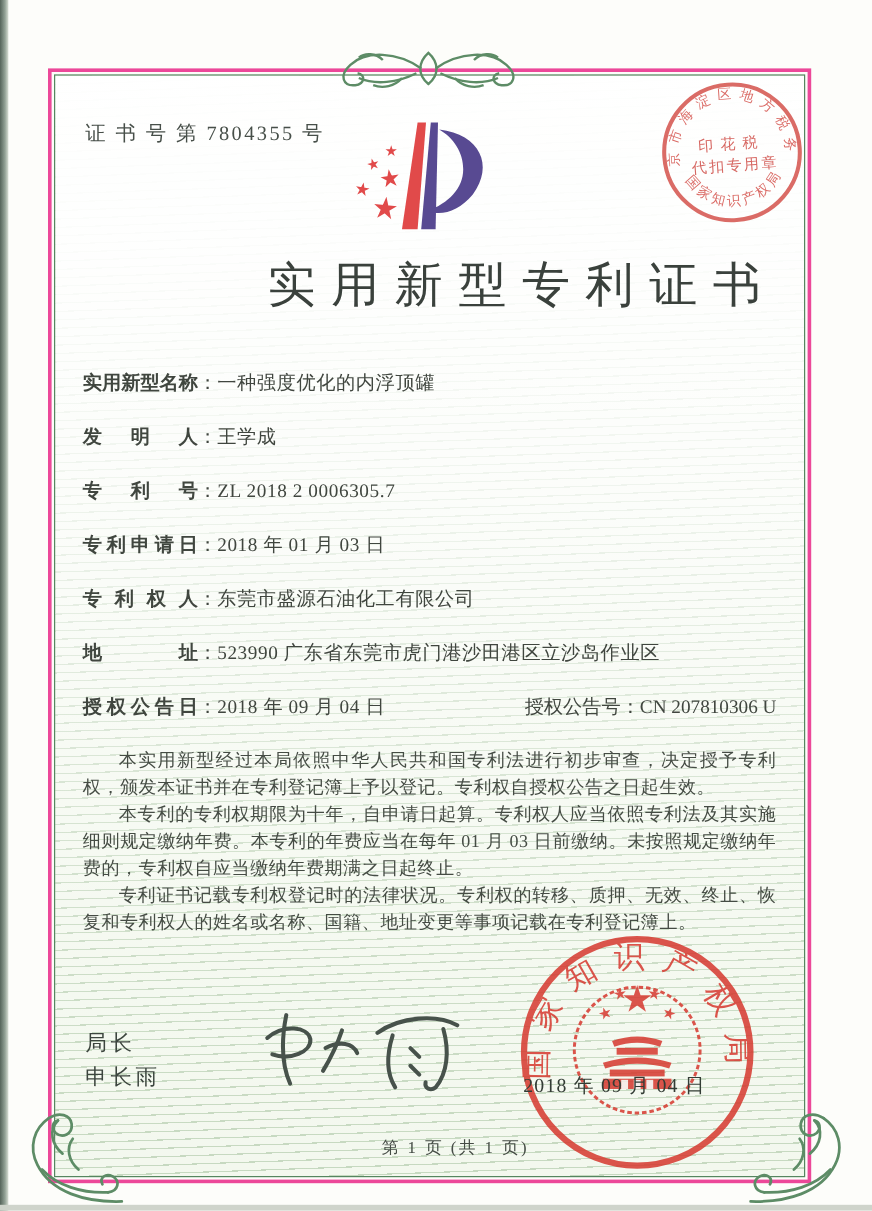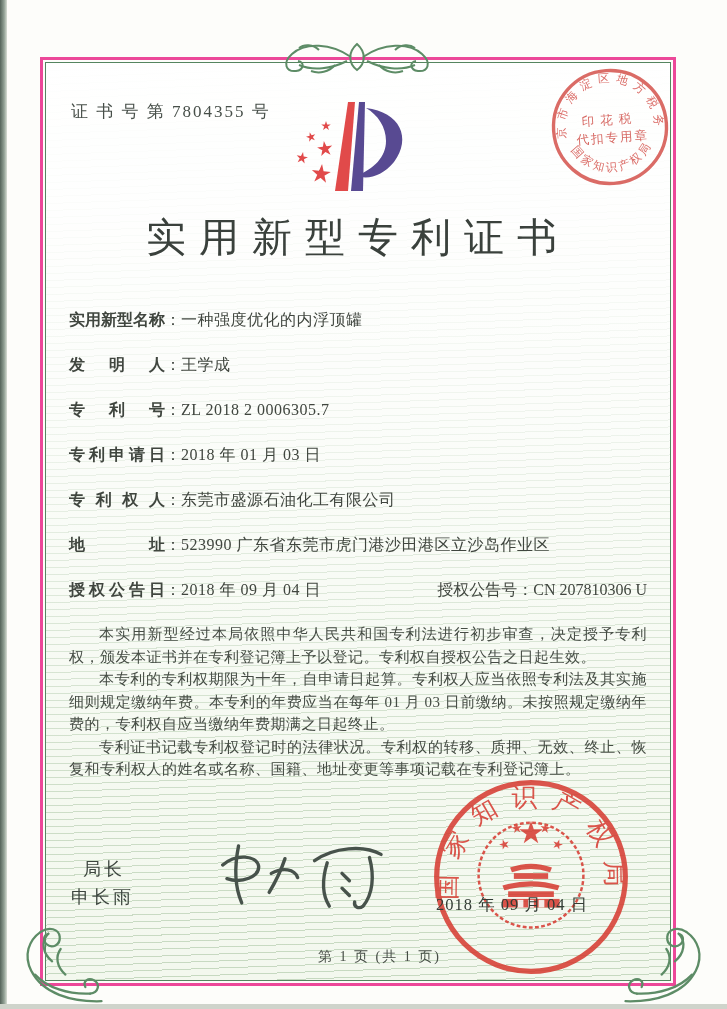--- a/index.html
+++ b/index.html
@@ -21,38 +21,38 @@
         rgba(255,255,255,.14) 80%, rgba(255,255,255,.02) 100%),
       repeating-linear-gradient(178deg, rgba(128,168,120,.40) 0 1px, rgba(244,249,239,0) 1px 7px),
       #f3f8ee; }
 
   .content { position:absolute; inset:0; padding:0 26px; z-index:2; color:#40463f; }
 
   .header { position:relative; height:142px; }
   .cert-no { position:absolute; left:2px; top:40px; font-size:17px; letter-spacing:2px; color:#474f49; }
   .logo { position:absolute; left:50%; top:36px; transform:translateX(-50%); }
 
-  .title { margin-top:12px; text-align:center; font-size:40px; line-height:48px;
+  .title { margin-top:12px; text-align:right; font-size:40px; line-height:48px;
     font-weight:500; letter-spacing:13px; color:#3a413c; }
 
   .fields { margin-top:46px; }
   .f-row { font-size:16px; line-height:24px; margin-bottom:21px; white-space:nowrap; }
   .f-label { display:inline-block; width:96px; text-align:justify; text-align-last:justify; vertical-align:top;font-weight:bold; }
   .f-colon { display:inline-block; vertical-align:top; }
   .f-value { display:inline-block; vertical-align:top; letter-spacing:.5px; white-space:normal; }
   .f-row.split { display:flex; justify-content:space-between; }
 
   .paras { margin-top:15px; }
   .paras p { font-size:15px; line-height:22.5px; text-indent:2em; text-align:justify;
     letter-spacing:.5px; color:#454c44; }
 
   .sig-area { position:relative; margin-top:52px; height:100px; }
   .sig-title, .sig-name { position:absolute; left:2px; font-family:"Liberation Sans","DejaVu Sans",sans-serif;
     font-size:18px; letter-spacing:3px; color:#3c453e; }
-  .sig-title { top:24px;margin-left:12px; }
+  .sig-title { top:24px; }
   .sig-name  { top:52px; }
   .sig-svg { position:absolute; left:140px; top:0; }
 
   .seal { position:absolute; left:430px; top:776px; width:202px; height:202px; z-index:3; opacity:.86; }
   .seal-date { position:absolute; left:436px; top:894px; z-index:4; font-size:16.5px;
     letter-spacing:1px; color:#333c35; }
 
   .tax-stamp { position:absolute; left:549px; top:66px; width:122px; height:122px;
     z-index:4; opacity:.84; transform:rotate(-4deg); }
 

